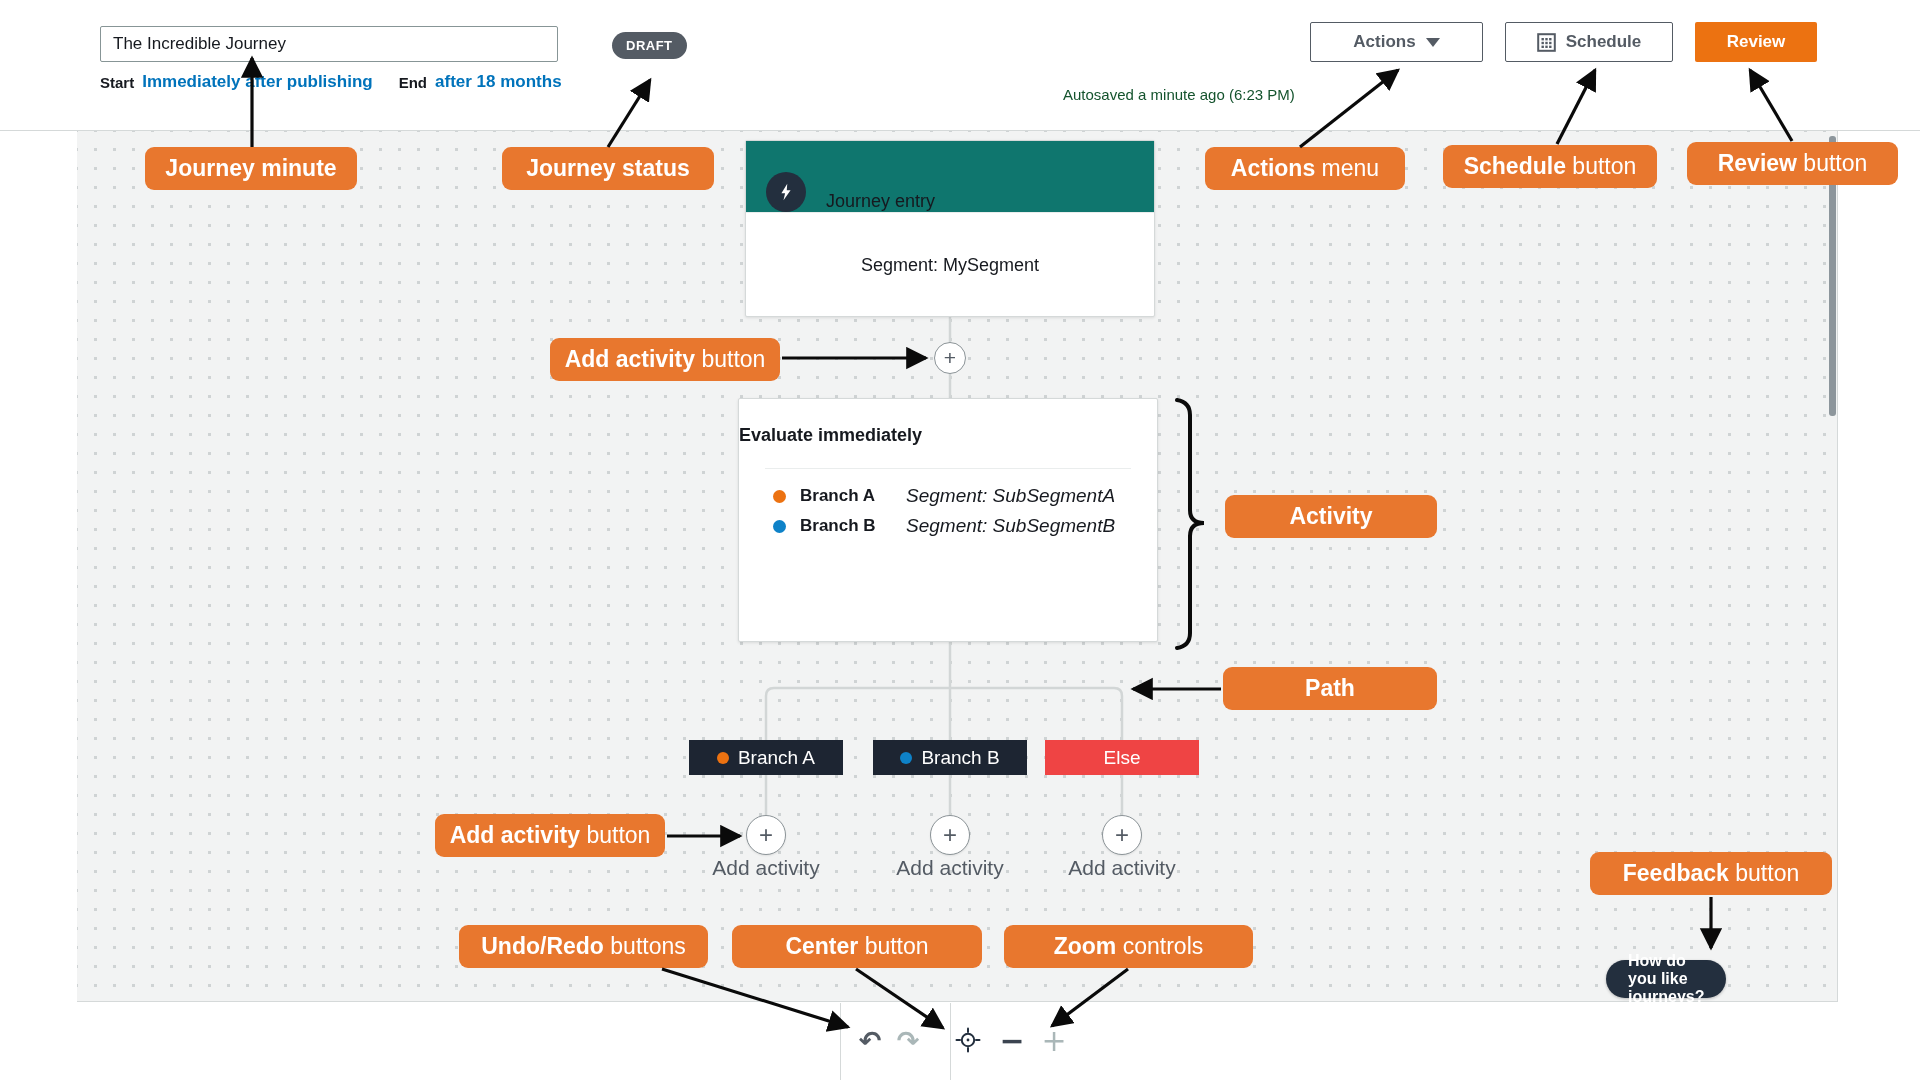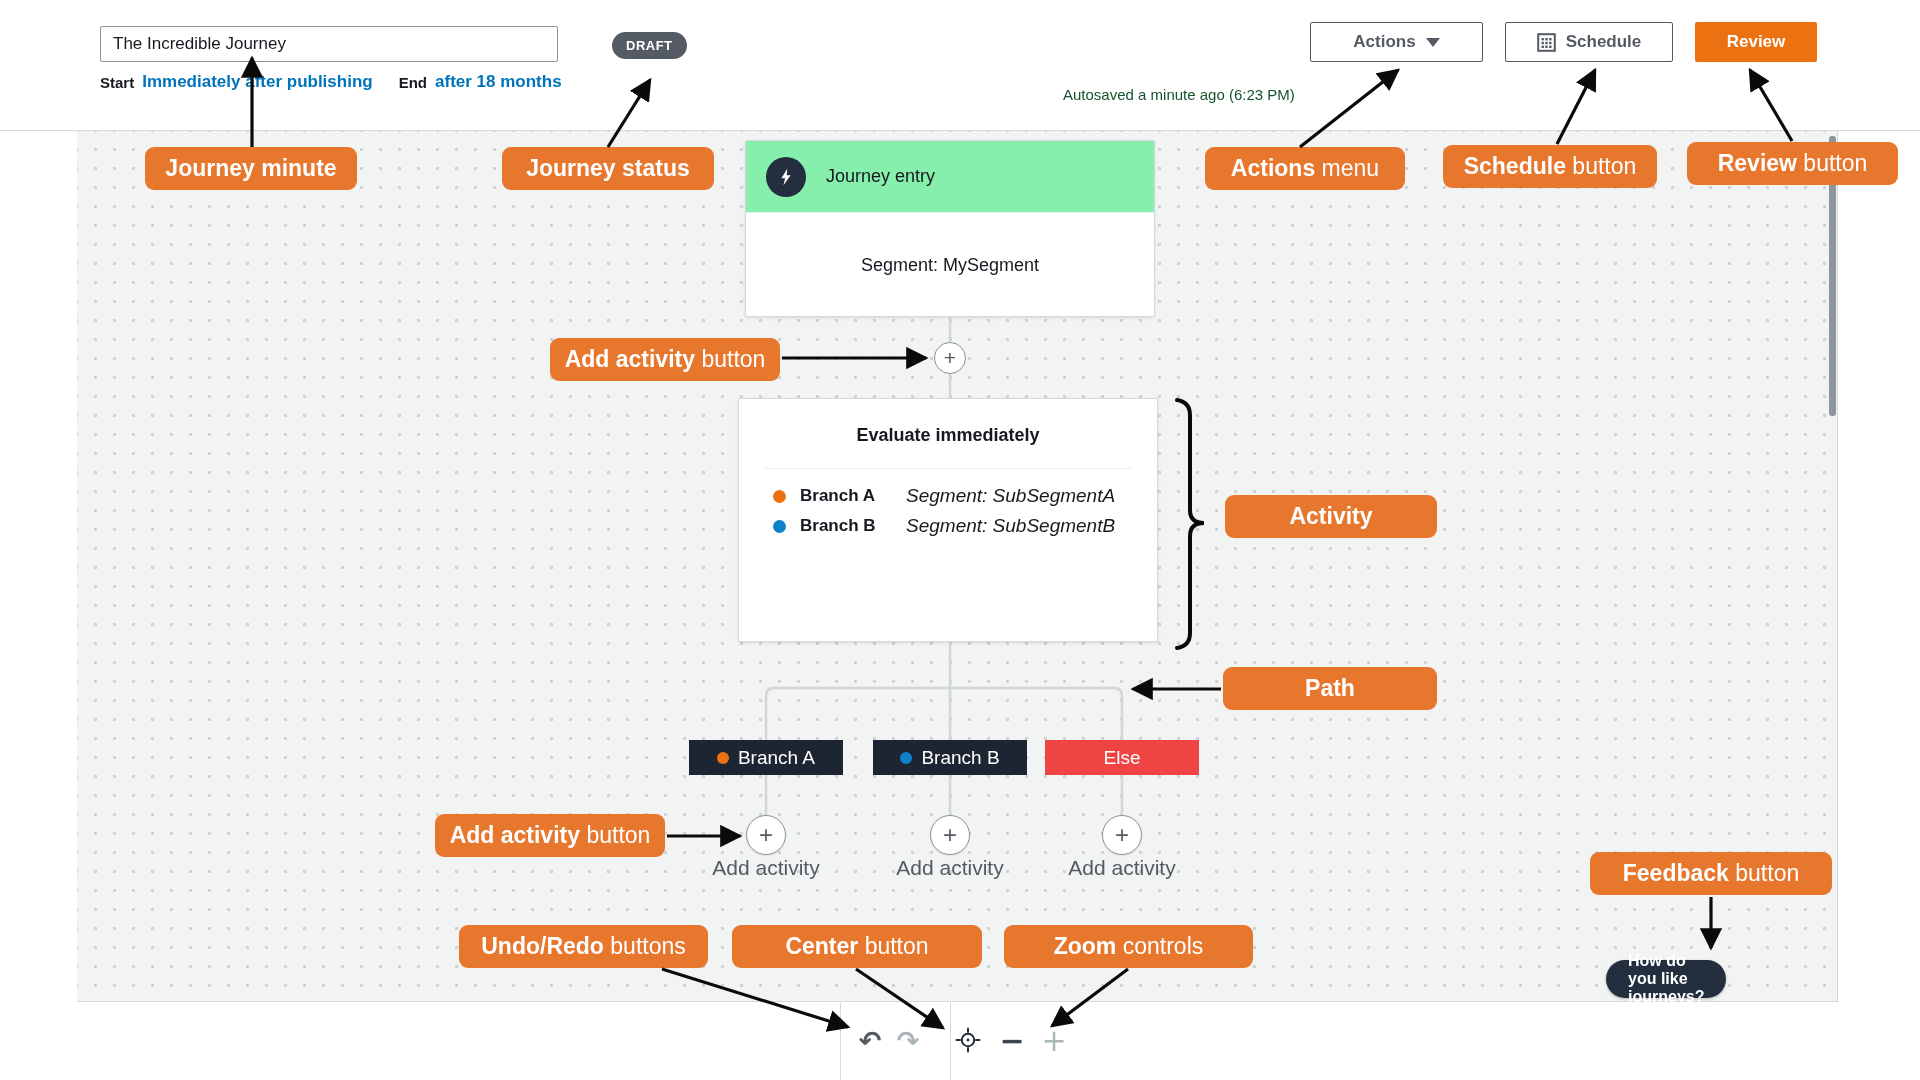--- a/index.html
+++ b/index.html
@@ -28,30 +28,30 @@
     background-image:radial-gradient(circle,#cfd3d4 1.7px, transparent 1.9px);
     background-size:19px 19px; background-position:9px 9px;
     border-right:1px solid #d5d9d9; border-bottom:1px solid #d5d9d9; }
   .scroll-thumb { position:absolute; left:1829px; top:136px; width:7px; height:280px; background:#8d969c; border-radius:3px; z-index:2; }
 
   svg.layer { position:absolute; left:0; top:0; width:1920px; height:1080px; pointer-events:none; }
   #connectors { z-index:2; }
   #overlay { z-index:9; }
 
   .card { position:absolute; background:#fff; border:1px solid #d5d9d9; border-radius:2px; box-shadow:0 1px 3px rgba(0,0,0,.10); z-index:3; }
-  .card-hd { height:72px; background:#86efac; border-bottom:1px solid #eaeded; display:flex; align-items:center; padding:0 20px; gap:20px; }
+  .card-hd { height:72px; background:#0f766e; border-bottom:1px solid #eaeded; display:flex; align-items:flex-end; padding:0 20px; gap:20px; }
   .card-title { font-size:18px; color:#16191f; }
   .icon-circle { width:40px; height:40px; border-radius:50%; display:flex; align-items:center; justify-content:center; flex:0 0 40px; }
   .ic-navy { background:#232f3e; }
   .ic-green { background:#27a844; }
   #entry-card { left:745px; top:140px; width:410px; height:177px; }
   .entry-body { height:104px; display:flex; align-items:center; justify-content:center; font-size:18px; }
   #split-card { left:738px; top:398px; width:420px; height:244px; }
   .close-x { margin-left:auto; cursor:pointer; display:flex; }
-  .evaluate { text-align:center; font-size:18px; font-weight:bold; margin-top:26px; }
+  .evaluate { font-size:18px; font-weight:bold; margin-top:26px; }
   .split-div { height:1px; background:#eaeded; margin:22px 26px 12px 26px; }
   .branch-row { display:flex; align-items:center; padding:4px 0 4px 34px; gap:14px; }
   .bdot { width:13px; height:13px; border-radius:50%; flex:0 0 13px; }
   .bname { font-size:17px; font-weight:bold; width:92px; }
   .bseg { font-size:19px;font-style:italic; }
 
   .plus-circle-sm { position:absolute; left:934px; top:342px; width:32px; height:32px; border-radius:50%; background:#fff; border:1.5px solid #8b9397; color:#545b64; font-size:21px; display:flex; align-items:center; justify-content:center; z-index:4; cursor:pointer; }
   .plus-circle { position:absolute; top:815px; width:40px; height:40px; border-radius:50%; background:#fff; border:1.5px solid #8b9397; color:#545b64; font-size:24px; display:flex; align-items:center; justify-content:center; z-index:4; cursor:pointer; box-shadow:0 1px 2px rgba(0,0,0,.08); }
   .add-label { position:absolute; top:856px; width:160px; text-align:center; font-size:21px; color:#545b64; z-index:4; }
 

